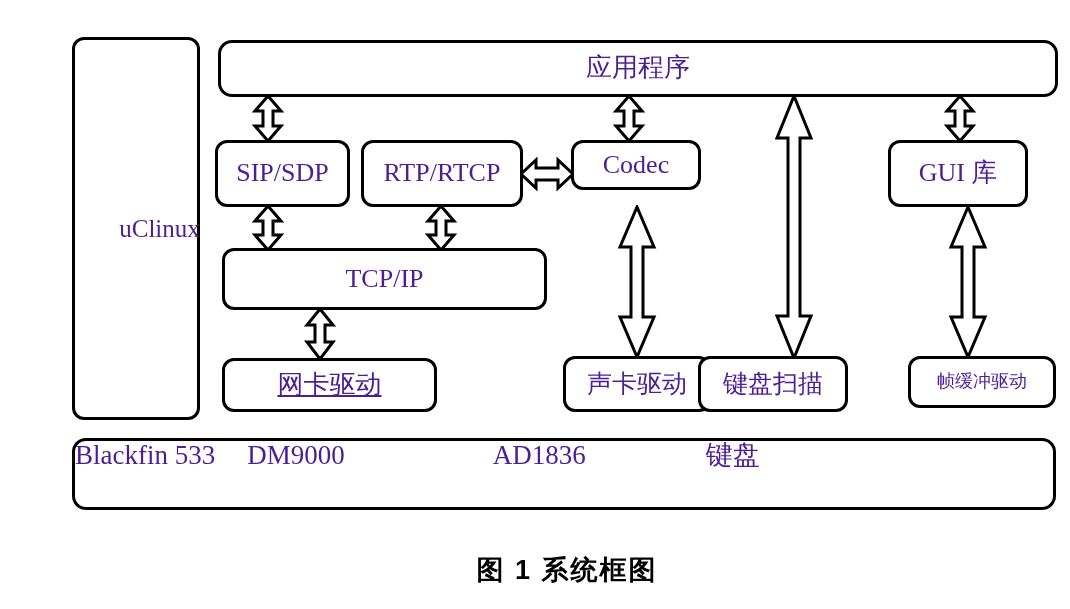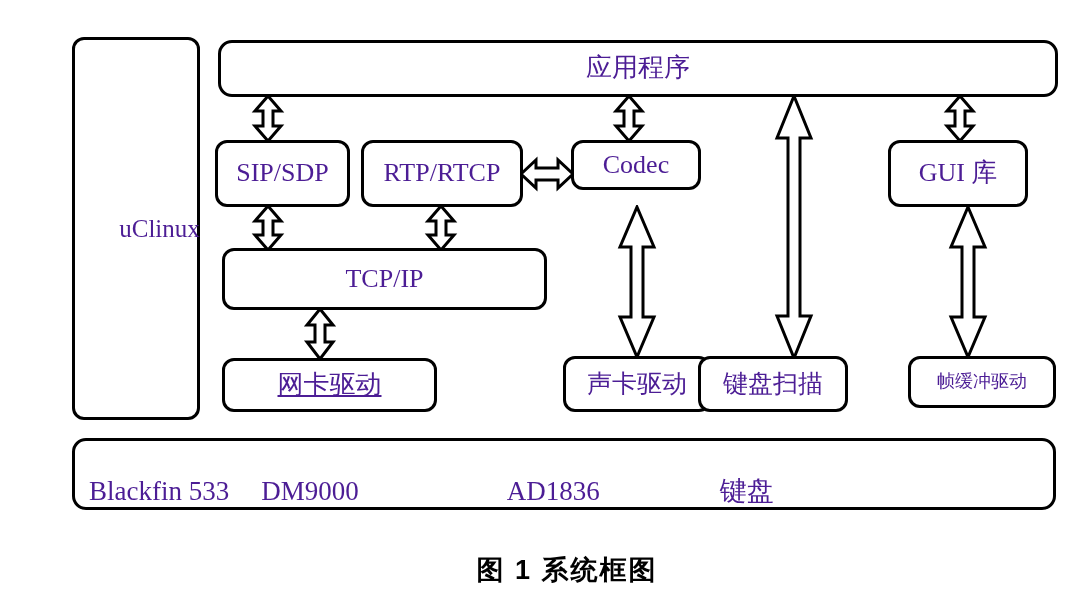--- a/index.html
+++ b/index.html
@@ -47,23 +47,22 @@
   #sound-block      { left: 563px; top: 356px; width: 148px; height: 56px;  font-size: 25px; }
   #keyscan-block    { left: 698px; top: 356px; width: 150px; height: 56px;  font-size: 25px; }
   #fb-block         { left: 908px; top: 356px; width: 148px; height: 52px;  font-size: 18px; }
   #hw-block         { left: 72px;  top: 438px; width: 984px; height: 72px;  border-radius: 14px; }
 
   
   #hw-block .hwrow {
     width: 100%;
     height: 100%;
     display: flex;
-    align-items: flex-end;
+    align-items: flex-start;
     font-size: 27px;
-    padding-left: 14px;
     box-sizing: border-box;
   }
   #hw-block .hwitem { white-space: nowrap; }
   .hw-gap-a { width: 32px; }
   .hw-gap-b { width: 148px; }
   .hw-gap-c { width: 120px; }
   .hw-gap-d { width: 22px; }
 
   
   .arrow {

